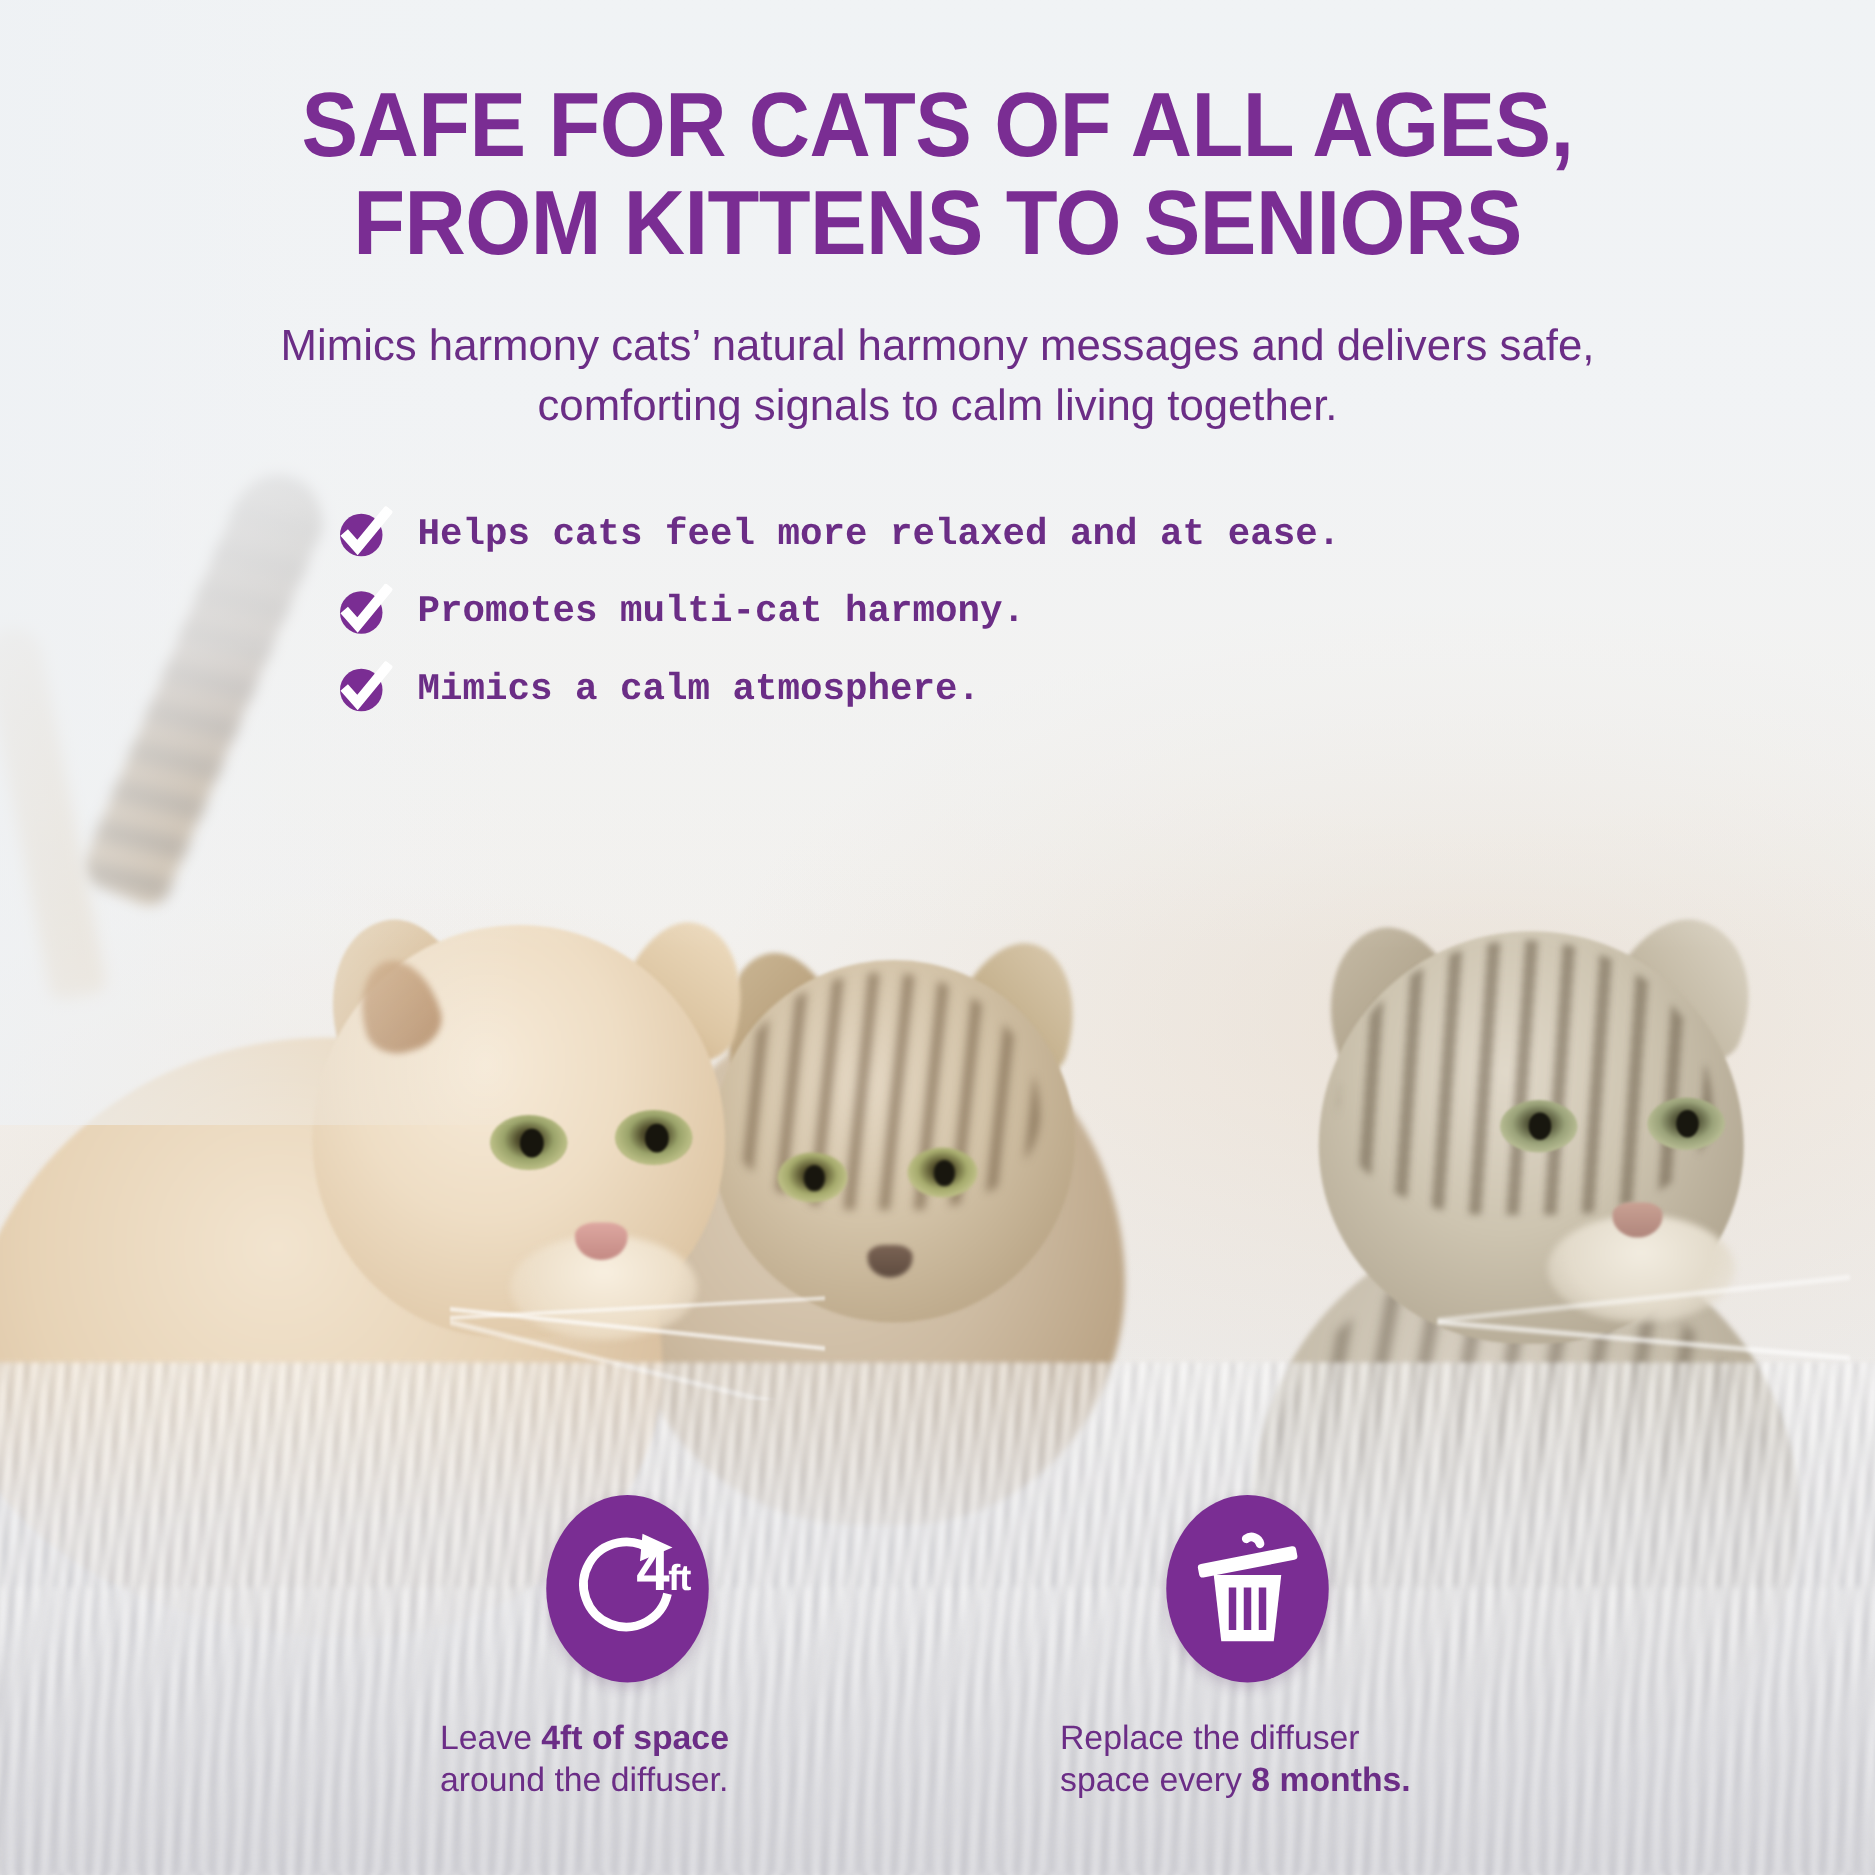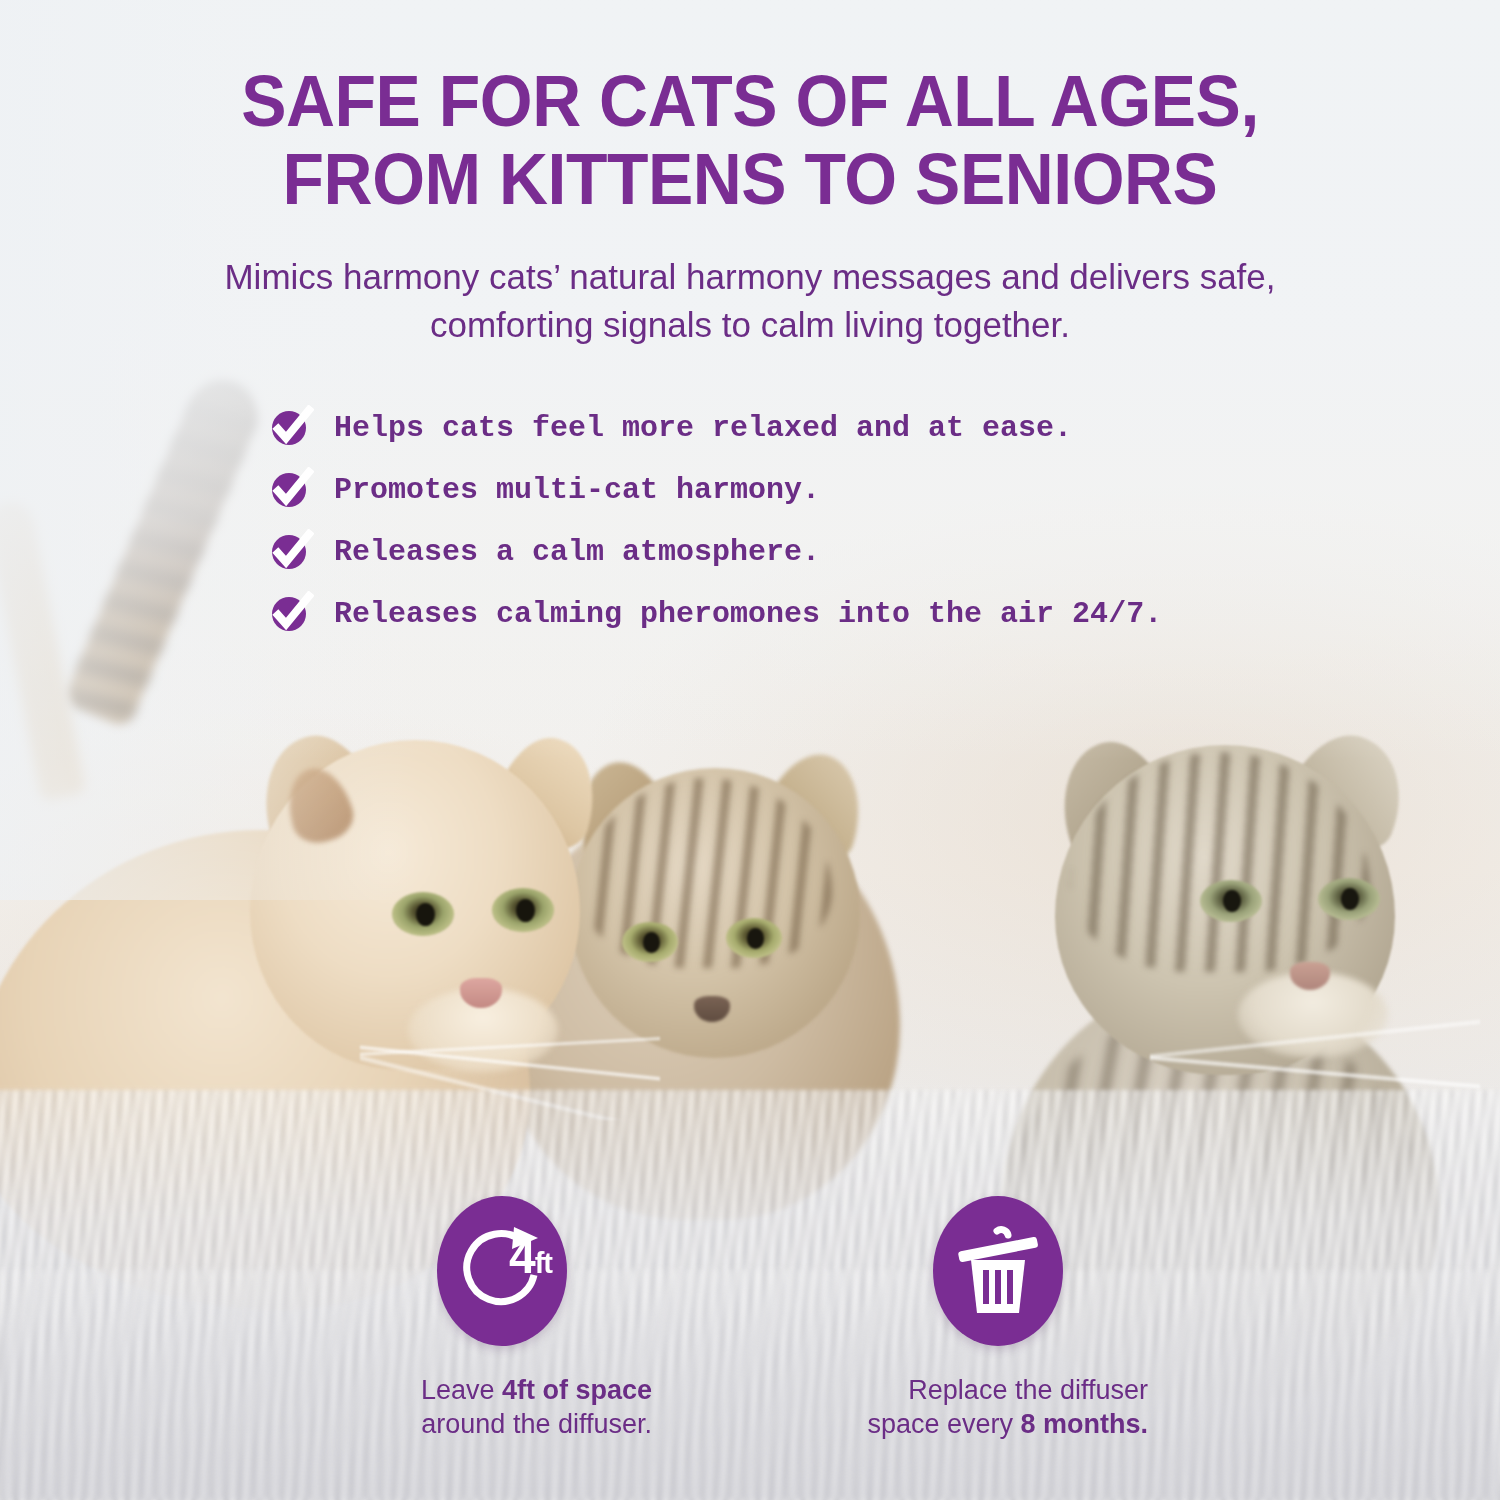--- a/index.html
+++ b/index.html
@@ -364,21 +364,21 @@
   }
 
   
   .badges {
     position: absolute;
     left: 0; top: 1196px; width: 1500px;
     display: flex;
     justify-content: center;
     gap: 196px;
   }
-  .badge { width: 300px; text-align: right; }
+  .badge { width: 300px; text-align: left; }
   .badge-circle {
     width: 130px; height: 150px;
     margin: 0 auto 22px auto;
     border-radius: 50%;
     background: #7a2d93;
     display: flex;
     align-items: center;
     justify-content: center;
     box-shadow: 0 4px 10px rgba(90,60,105,0.22);
   }
@@ -487,31 +487,23 @@
         </span>
         <span class="bullet-text">Promotes multi-cat harmony.</span>
       </div>
 
       <div class="bullet-row">
         <span class="check">
           <svg width="46" height="46" viewBox="0 0 46 46">
             <path d="M10 24 L18 33 L41 5" fill="none" stroke="#ffffff" stroke-width="8" stroke-linecap="square" stroke-linejoin="miter"></path>
           </svg>
         </span>
-        <span class="bullet-text">Releases a calm atmosphere.</span>
+        <span class="bullet-text">Mimics a calm atmosphere.</span>
       </div>
 
-      <div class="bullet-row">
-        <span class="check">
-          <svg width="46" height="46" viewBox="0 0 46 46">
-            <path d="M10 24 L18 33 L41 5" fill="none" stroke="#ffffff" stroke-width="8" stroke-linecap="square" stroke-linejoin="miter"></path>
-          </svg>
-        </span>
-        <span class="bullet-text">Releases calming pheromones into the air 24/7.</span>
-      </div>
 
     </div>
 
     <div class="badges">
 
       <div class="badge">
         <div class="badge-circle">
           <div class="ring-wrap">
             <svg width="104" height="104" viewBox="0 0 104 104">
               <path d="M72 22 A34 34 0 1 0 84 56" fill="none" stroke="#ffffff" stroke-width="7" stroke-linecap="butt"></path>

